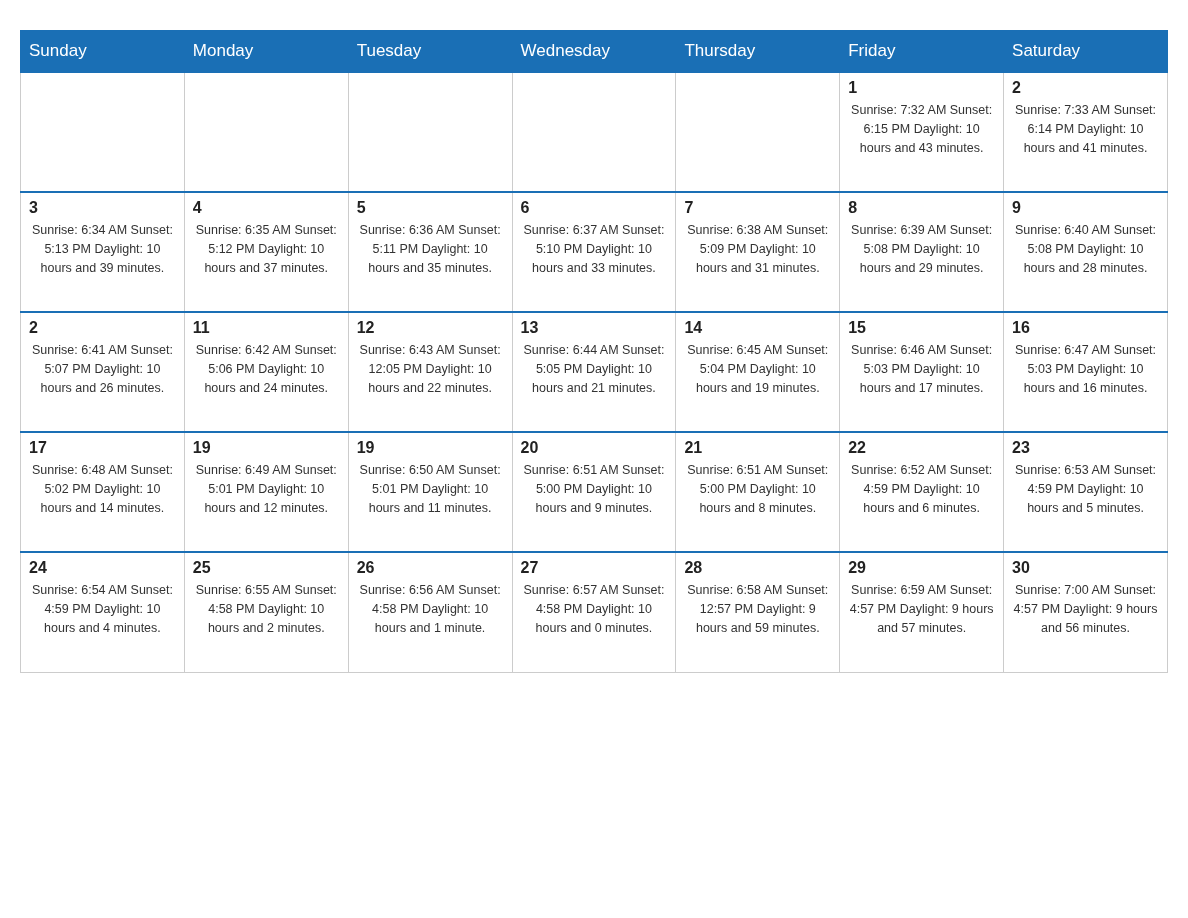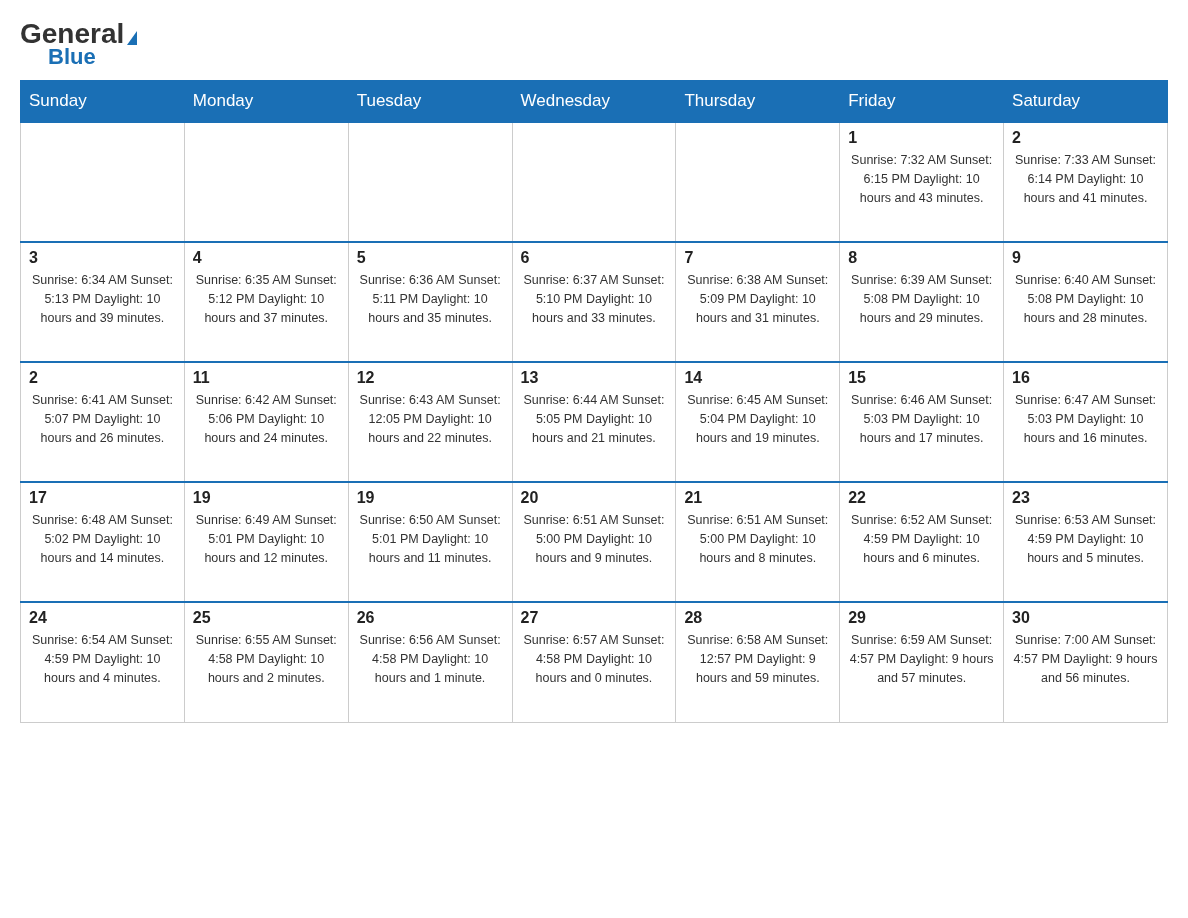--- a/index.html
+++ b/index.html
@@ -90,26 +90,20 @@
       text-align: center;
     }
     .calendar tr.week-row td {
       height: 120px;
     }
   </style>
 </head>
 <body>
 
 <div class="header">
-  <div class="logo">
-    <div class="logo-general">
-      General<span style="display:inline-block;width:0;height:0;border-left:10px solid transparent;border-bottom:14px solid #1a6fb5;margin-left:3px;margin-bottom:-2px;"></span>
-    </div>
-    <div class="logo-blue">Blue</div>
-  </div>
 </div>
 
 <table class="calendar">
   <thead>
     <tr>
       <th>Sunday</th>
       <th>Monday</th>
       <th>Tuesday</th>
       <th>Wednesday</th>
       <th>Thursday</th>

